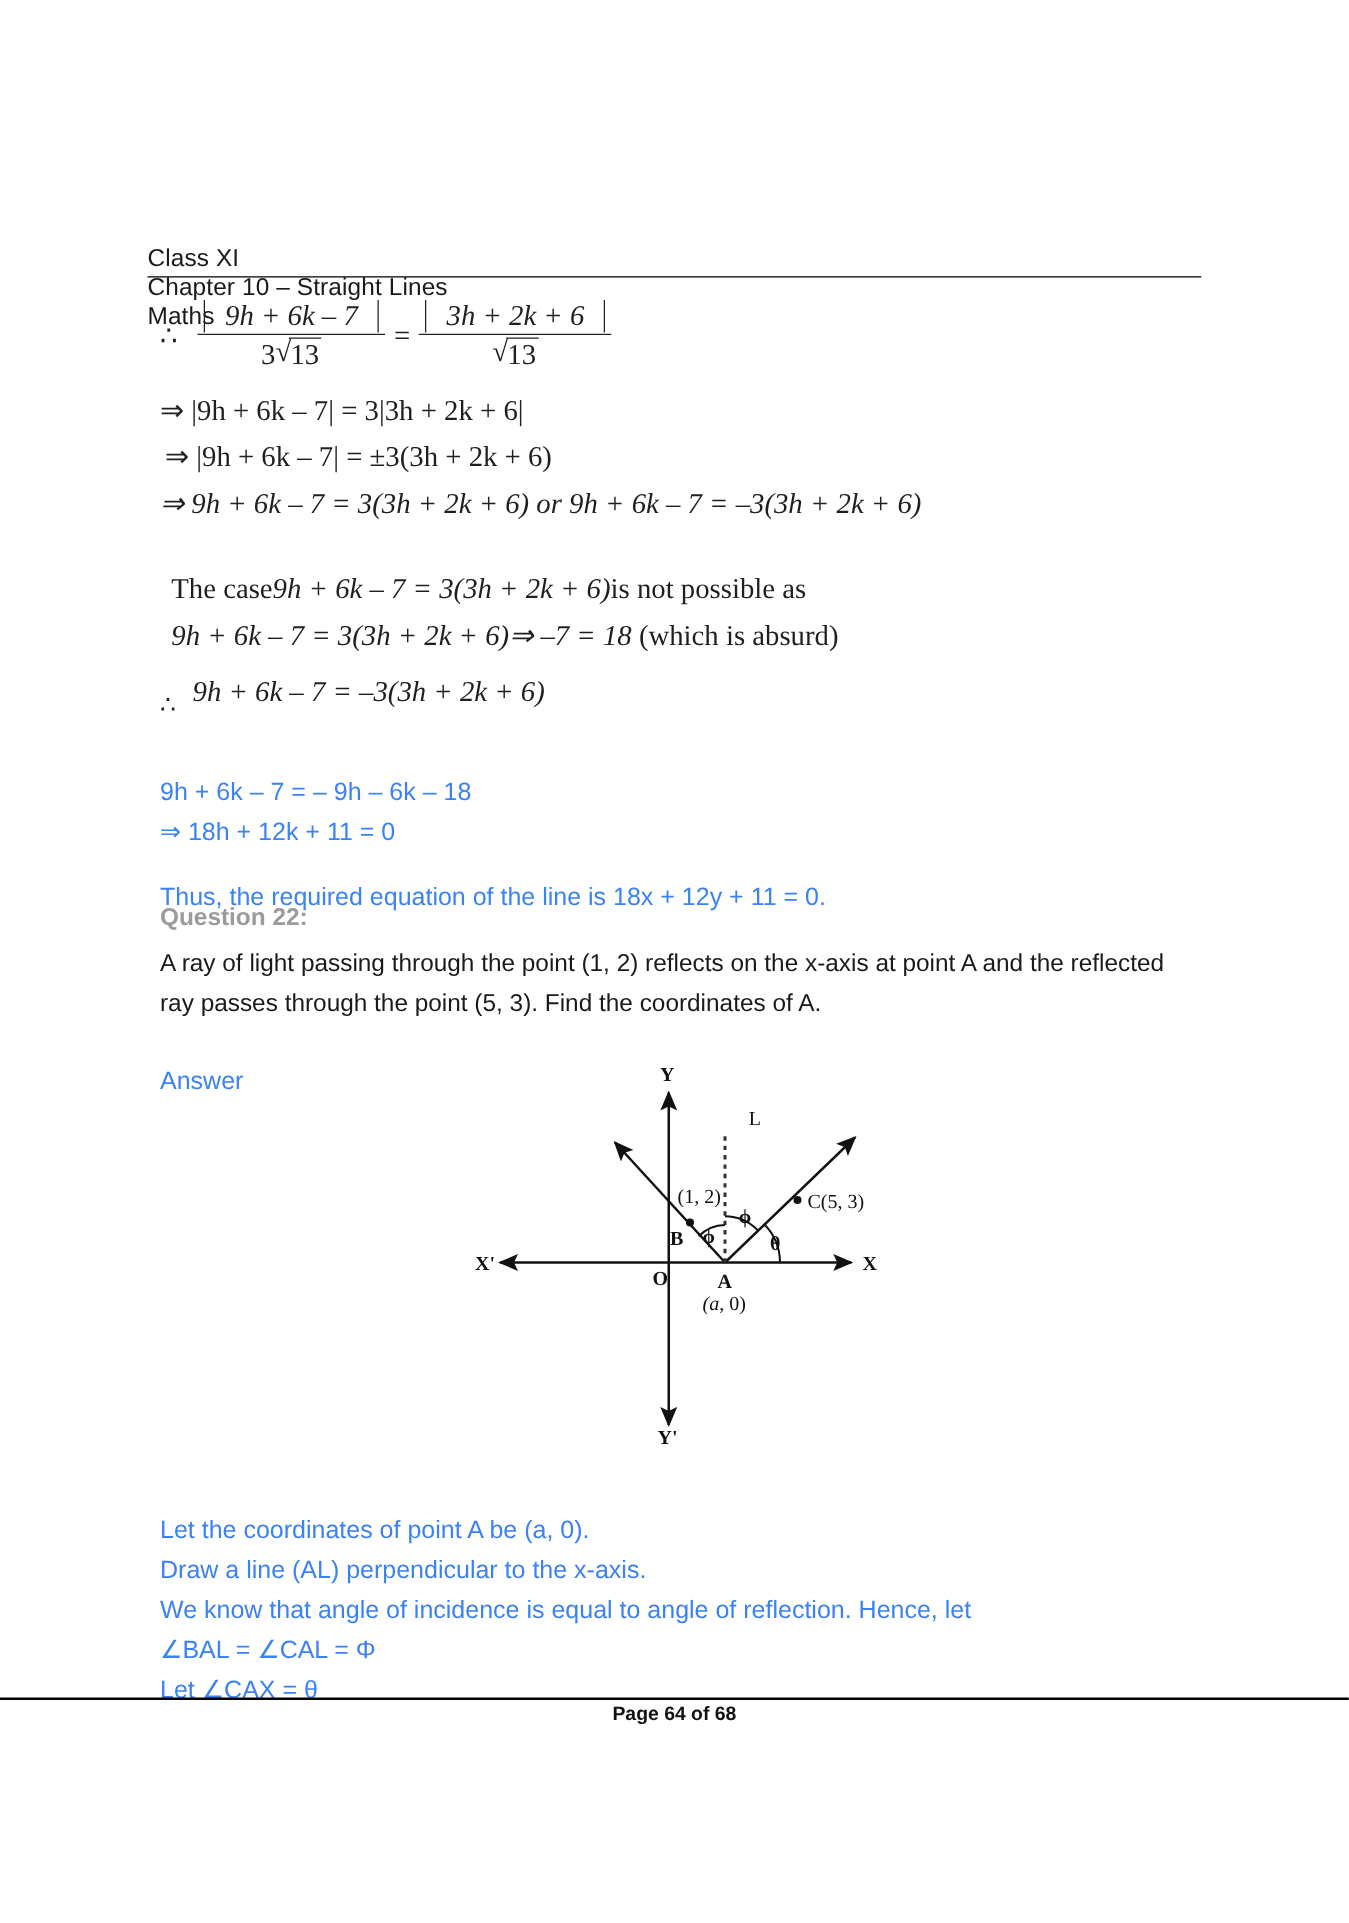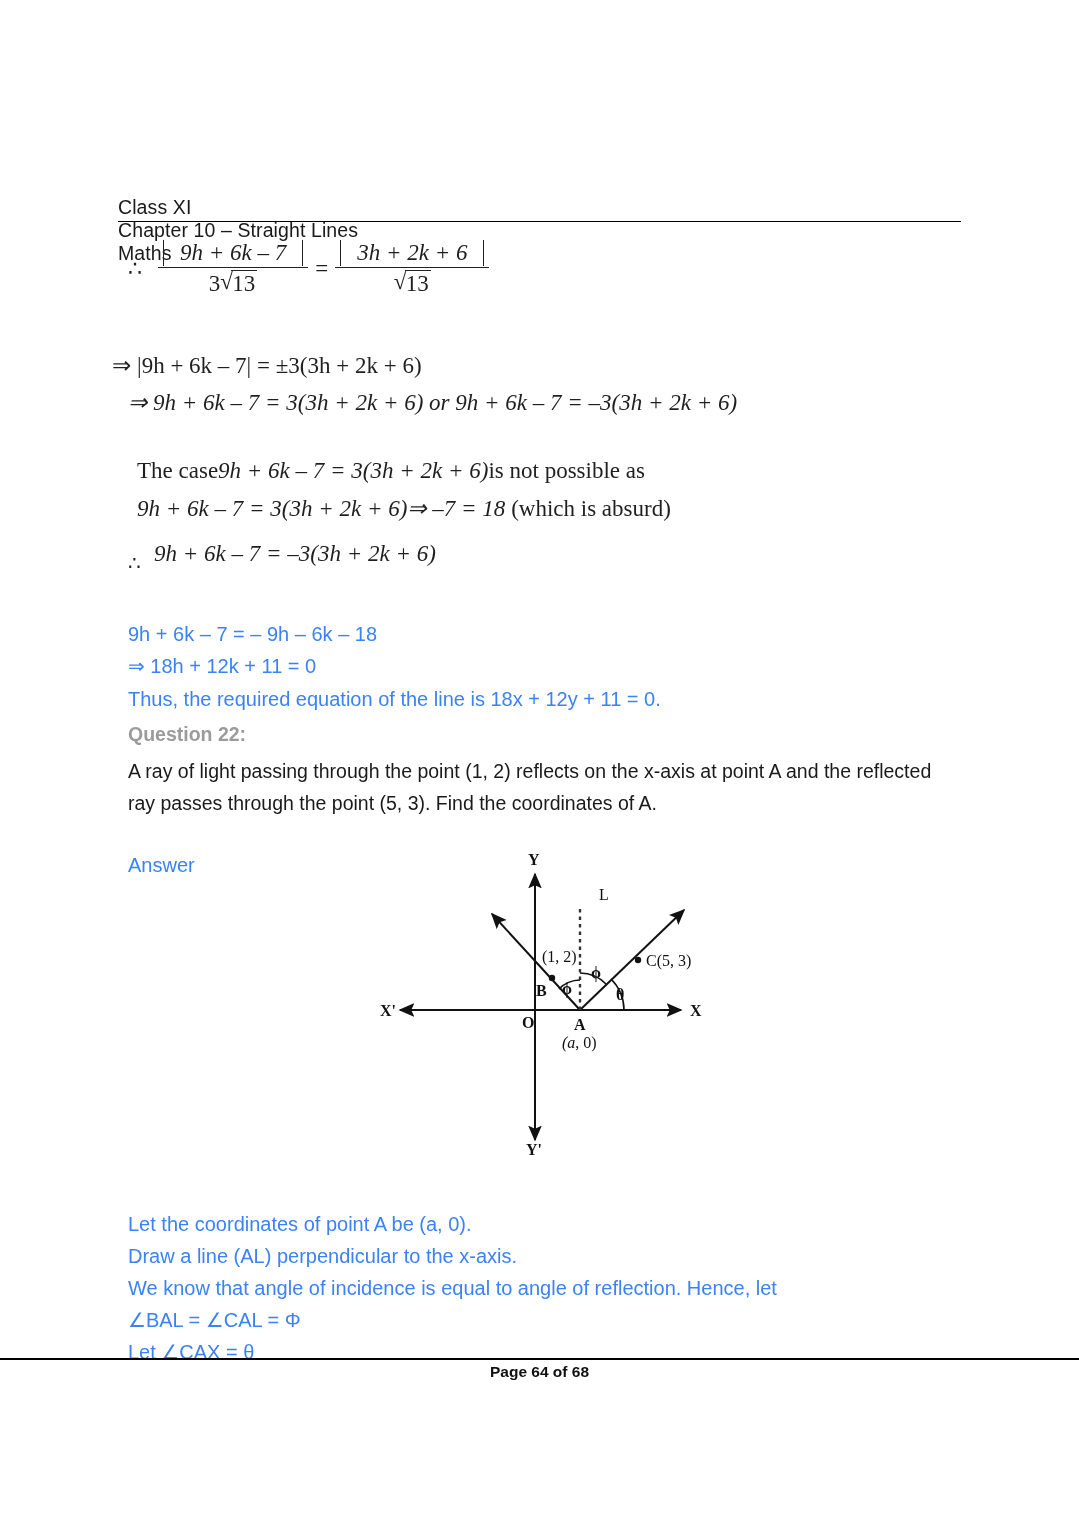--- a/index.html
+++ b/index.html
@@ -193,22 +193,23 @@
         <span class="den">3<span class="sqrt"><span>13</span></span></span>
       </span>
       <span class="op">=</span>
       <span class="frac">
         <span class="num"><span class="abs ital">3h + 2k + 6</span></span>
         <span class="den"><span class="sqrt"><span>13</span></span></span>
       </span>
     </div>
   </div>
 
-
-  <div class="mathblock mrow ital" style="left:112px; top:352px;">⇒ |9h + 6k – 7| = ±3(3h + 2k + 6)</div>
+  <div class="mathblock mrow ital" style="left:128px; top:315px;">⇒ |9h + 6k – 7| = 3|3h + 2k + 6|</div>
+
+  <div class="mathblock mrow ital" style="left:132px; top:352px;">⇒ |9h + 6k – 7| = ±3(3h + 2k + 6)</div>
 
   <div class="mathblock mrow ital" style="left:128px; top:389px;font-style:italic;">⇒ 9h + 6k – 7 = 3(3h + 2k + 6) or 9h + 6k – 7 = –3(3h + 2k + 6)</div>
 
   <div class="mathblock mrow" style="left:137px; top:458px;">
     <span>The case </span>
     <span class="ital">9h + 6k – 7 = 3(3h + 2k + 6)</span>
     <span> is not possible as</span>
   </div>
 
   <div class="mathblock mrow" style="left:137px; top:495px;">
@@ -218,21 +219,21 @@
     <span>(which is absurd)</span>
   </div>
 
   <div class="mathblock mrow" style="left:128px; top:541px;">
     <span class="lead" style="position:relative; top:9px; font-size:20px;">∴</span>
     <span class="ital">9h + 6k – 7 = –3(3h + 2k + 6)</span>
   </div>
 
   <div class="tline" style="left:128px; top:590px;">9h + 6k – 7 = – 9h – 6k – 18</div>
   <div class="tline" style="left:128px; top:622px;">⇒ 18h + 12k + 11 = 0</div>
-  <div class="tline" style="left:128px; top:655px;">Thus, the required equation of the line is 18x + 12y + 11 = 0.</div>
+  <div class="tline" style="left:128px; top:674px;">Thus, the required equation of the line is 18x + 12y + 11 = 0.</div>
 
   <div class="qlabel" style="left:128px; top:723px;">Question 22:</div>
 
   <div class="para" style="left:128px; top:755px;">A ray of light passing through the point (1, 2) reflects on the x-axis at point A and the reflected ray passes through the point (5, 3). Find the coordinates of A.</div>
 
   <div class="tline" style="left:128px; top:821px;">Answer</div>
 
   <div class="figure">
     <svg width="340" height="320" viewBox="0 0 340 320" xmlns="http://www.w3.org/2000/svg">
       <defs>

